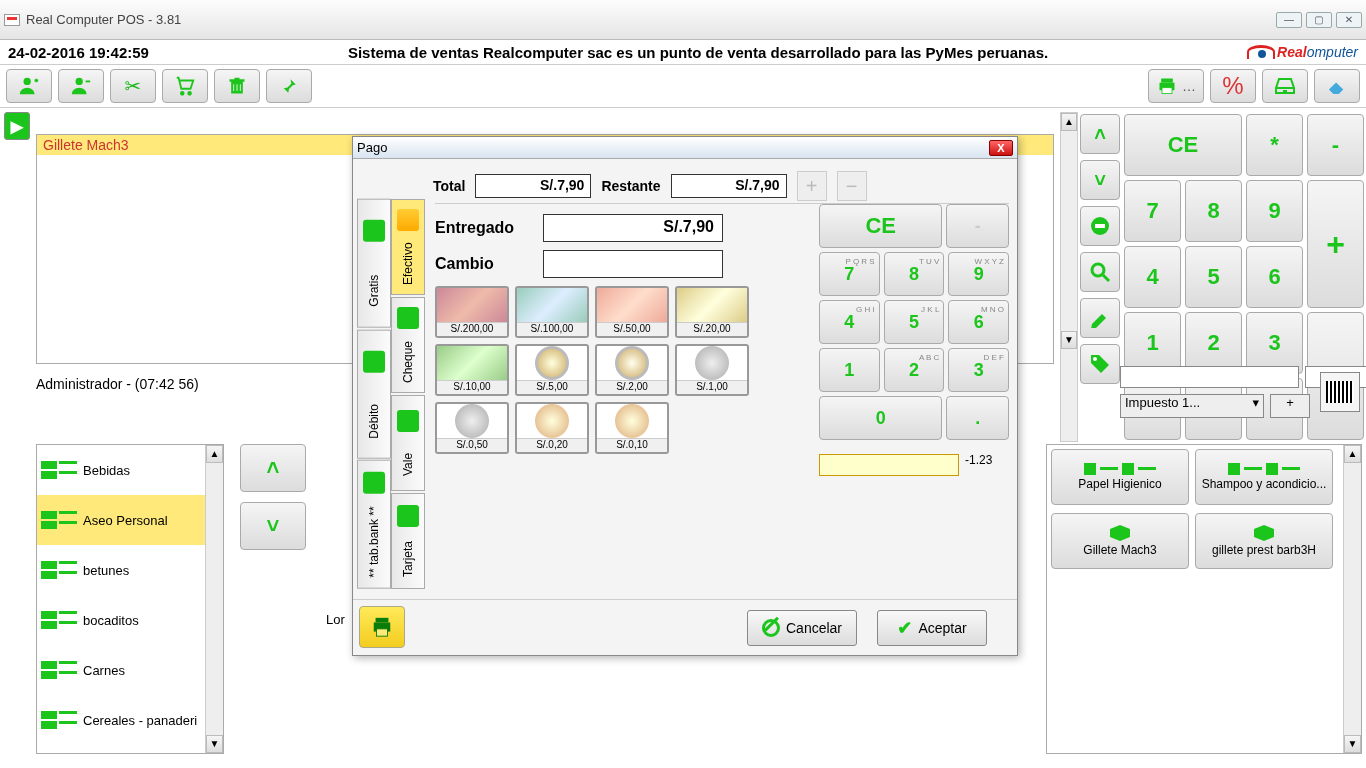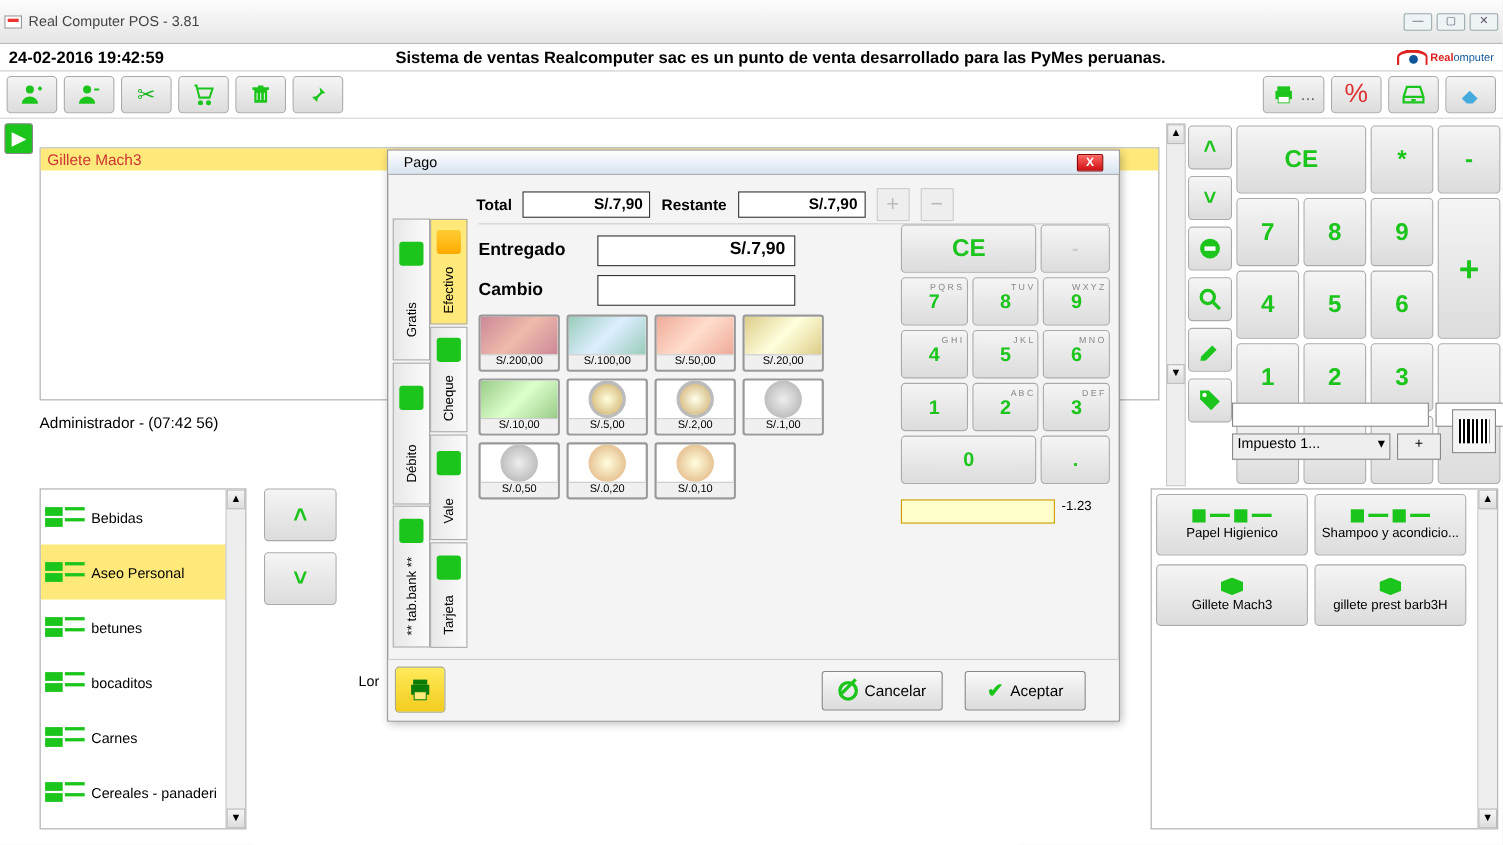--- a/index.html
+++ b/index.html
@@ -13,21 +13,21 @@
 .winbtns { display: flex; gap: 4px; }
 .winbtn { width: 26px; height: 16px; border: 1px solid #9aa; background: #eef3f6; border-radius: 2px; font-size: 10px; text-align: center; line-height: 14px; color: #556; cursor: pointer; }
 
 
 .header { height: 24px; background: #fff; display: flex; align-items: center; padding: 0 8px; }
 .header .dt { font-weight: bold; font-size: 15px; }
 .header .marquee { flex: 1; text-align: center; font-weight: bold; font-size: 15px; }
 .logo { display: flex; align-items: center; gap: 2px; }
 .logo-eye { width: 28px; height: 14px; border-radius: 50% 50% 0 0; border-top: 3px solid #d22; border-left: 2px solid #d22; border-right: 2px solid #d22; position: relative; }
 .logo-eye::after { content: ""; position: absolute; left: 9px; top: 2px; width: 8px; height: 8px; border-radius: 50%; background: #159; }
-.logo-text { font-size: 10px; }
+.logo-text { font-style: italic; font-size: 14px; }
 .logo-text .r { color: #d22; font-weight: bold; }
 .logo-text .c { color: #159; }
 
 
 .toolbar { height: 44px; background: #fff; border-top: 1px solid #ccc; border-bottom: 1px solid #ccc; display: flex; align-items: center; padding: 4px 6px; gap: 6px; }
 .tbtn { width: 46px; height: 34px; background: linear-gradient(#f5f5f5,#dcdcdc); border: 1px solid #aaa; border-radius: 4px; display: flex; align-items: center; justify-content: center; cursor: pointer; color: #1db81d; font-size: 20px; }
 .tspacer { flex: 1; }
 
 
 .main { position: relative; height: 672px; background: #fff; }
@@ -90,21 +90,21 @@
 .prodarea .pscroll { position:absolute; right:0; top:0; width:18px; height:100%; background:#eee; border-left:1px solid #ccc;}
 .prodarea .pscroll .sbtn { height:18px; background:linear-gradient(#f5f5f5,#ddd); border:1px solid #bbb; text-align:center;font-size:10px;line-height:16px;}
 .prodarea .pscroll .sbtn.bot { position:absolute; bottom:0; width:100%; }
 .tilerow { display:flex; gap:6px; padding: 4px;}
 .tile { width: 138px; height: 56px; background: linear-gradient(#f5f5f5,#dcdcdc); border:1px solid #aaa; border-radius:4px; display:flex; flex-direction:column; align-items:center; justify-content:center; cursor:pointer; font-size: 12px; gap:2px;}
 .tile .glyph { color:#1cc51c; font-size:16px; display:flex; gap:4px;}
 .tile .glyph .cube { width:20px; height:16px; background:#1cc51c; clip-path: polygon(50% 0,100% 25%,100% 75%,50% 100%,0 75%,0 25%); }
 
 
 .dialog { position:absolute; left: 352px; top: 28px; width: 666px; height: 520px; background: #f4f4f4; border:1px solid #888; box-shadow: 2px 2px 8px rgba(0,0,0,.3); }
-.dlghead { height: 22px; background: linear-gradient(#fff,#d8e4f0); border-bottom:1px solid #aaa; display:flex; align-items:center; padding: 0 14px; font-size:13px;}
+.dlghead { height: 22px; background: linear-gradient(#fff,#d8e4f0); border-bottom:1px solid #aaa; display:flex; align-items:center; padding: 0 4px; font-size:13px;}
 .dlghead .t { flex:1; }
 .dlgclose { width: 24px; height: 16px; background: linear-gradient(#f66,#c11); border:1px solid #800; border-radius:2px; color:#fff; text-align:center; line-height:14px; font-size:11px; font-weight:bold; cursor:pointer;}
 
 .dlabels { position:absolute; left: 80px; top: 34px; display:flex; align-items:center; gap: 10px; }
 .dlabels label { font-weight:bold; font-size:14px; }
 .dlabels .box { width: 116px; height: 24px; border:1px solid #333; background:#fff; text-align:right; padding: 2px 6px; font-weight:bold; font-size:14px;}
 .pmbtn { width: 30px; height: 30px; border:1px solid #ccc; background:#eee; color:#bbb; font-size:20px; text-align:center; line-height:28px; }
 
 
 .sidetabs { position:absolute; left: 4px; top: 62px; width: 74px; height: 390px; display:flex; }

